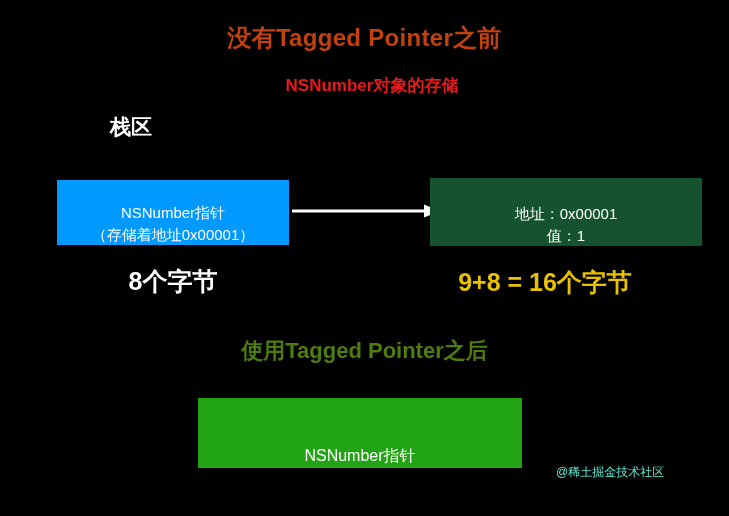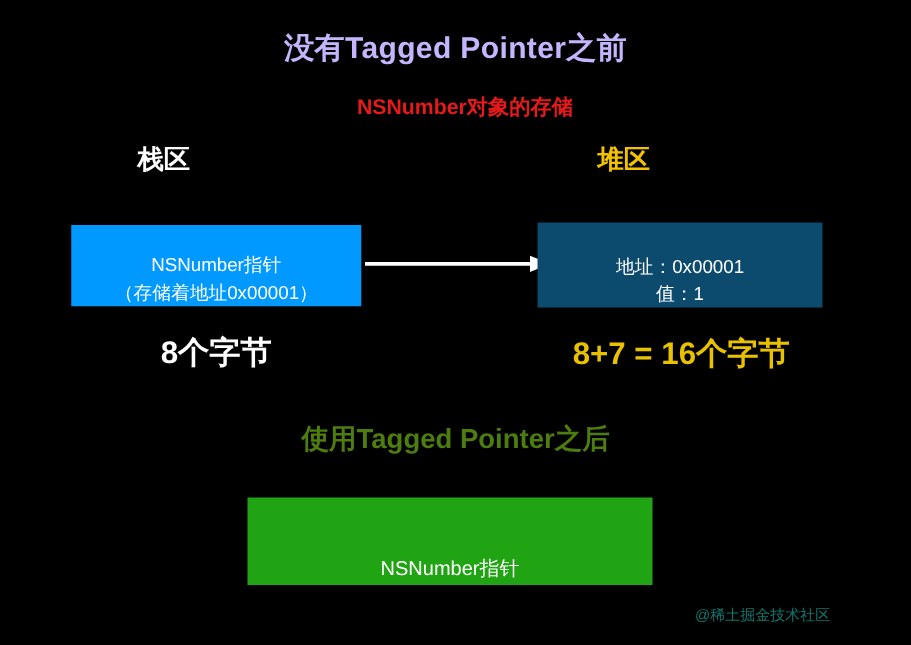--- a/index.html
+++ b/index.html
@@ -15,21 +15,21 @@
     width: 729px;
     height: 516px;
     background: #000000;
     overflow: hidden;
   }
   .abs { position: absolute; }
 
   .title-main {
     left: 0; right: 0; top: 22px;
     text-align: center;
-    color: #c4b5fd;
+    color: #c2410c;
     font-size: 24px;
     font-weight: bold;
     letter-spacing: 0.3px;
     white-space: nowrap;
   }
   .title-sub {
     left: 0; right: 0; top: 74px;
     text-align: center;
     color: #E8191B;
     font-size: 17px;
@@ -73,22 +73,22 @@
 
   .box-stack {
     left: 57px; top: 180px;
     width: 232px; height: 65px;
     background: #0099FF;
     color: #FFFFFF;
     font-size: 15px;
   }
   .box-heap {
     left: 430px; top: 178px;
-    width: 228px; height: 68px;
-    background: #0c4a6e;
+    width: 272px; height: 68px;
+    background: #14532d;
     color: #FFFFFF;
     font-size: 15px;
   }
   .box-tagged {
     left: 198px; top: 398px;
     width: 324px; height: 70px;
     background: #21A413;
     color: #FFFFFF;
     font-size: 16px;
   }
@@ -107,57 +107,56 @@
     left: 440px; top: 266px; width: 210px;
     color: #E8C200;
   }
 
   .arrow {
     left: 292px; top: 203px;
     width: 148px; height: 16px;
   }
 
   .watermark {
-    left: 556px; top: 484px;
-    color: #0f766e;
+    left: 556px; top: 464px;
+    color: #5eead4;
     font-size: 12px;
     white-space: nowrap;
   }
 </style>
 </head>
 <body>
 
 <div id="slide">
 
   <div class="abs title-main">没有Tagged Pointer之前</div>
 
   <div class="abs title-sub">NSNumber对象的存储</div>
 
   <div class="abs region-label region-stack">栈区</div>
 
-  <div class="abs region-label region-heap">堆区</div>
 
   <div class="abs box box-stack">
     <div class="box-line">NSNumber指针</div>
     <div class="box-line">（存储着地址0x00001）</div>
   </div>
 
   <svg class="abs arrow" viewBox="0 0 148 16">
     <line x1="0" y1="8" x2="134" y2="8" stroke="#FFFFFF" stroke-width="3"></line>
     <polygon points="132,1.5 148,8 132,14.5" fill="#FFFFFF"></polygon>
   </svg>
 
   <div class="abs box box-heap">
     <div class="box-line">地址：0x00001</div>
     <div class="box-line">值：1</div>
   </div>
 
   <div class="abs size-label size-stack">8个字节</div>
 
-  <div class="abs size-label size-heap">8+7 = 16个字节</div>
+  <div class="abs size-label size-heap">9+8 = 16个字节</div>
 
   <div class="abs title-green">使用Tagged Pointer之后</div>
 
   <div class="abs box box-tagged">
     <div class="box-line">NSNumber指针</div>
   </div>
 
   <div class="abs watermark">@稀土掘金技术社区</div>
 
 </div>

